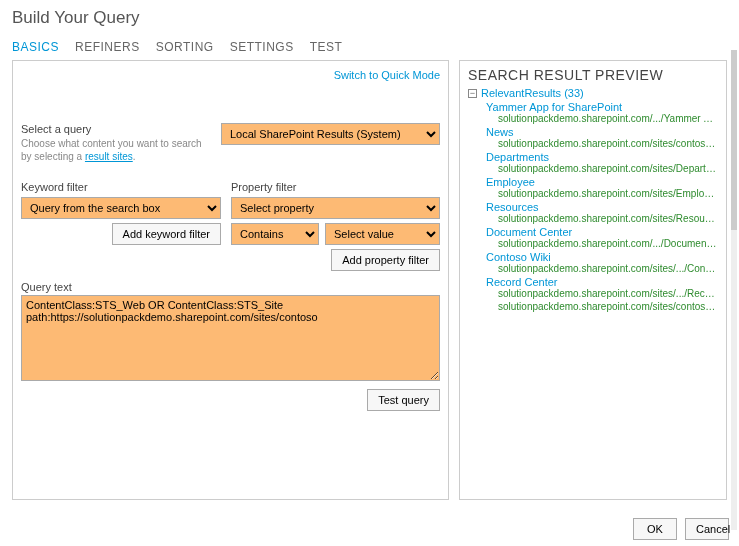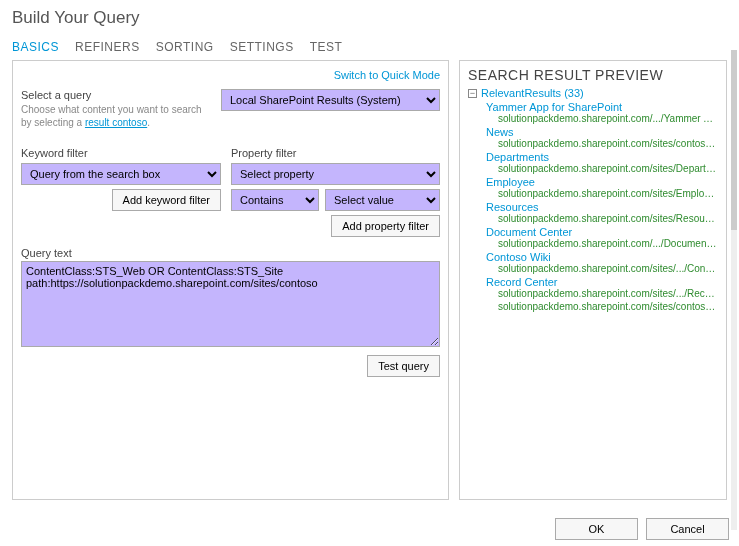--- a/index.html
+++ b/index.html
@@ -8,36 +8,36 @@
 .tabs { display: flex; gap: 16px; padding: 0 12px 6px; text-align: center; }
 .tab { font-size: 12px; color: #666; letter-spacing: 0.5px; cursor: pointer; }
 .tab.active { color: #0096d6; }
 .main { display: flex; padding: 0 12px; gap: 10px; }
 .left-panel { flex: 1; border: 1px solid #ccc; padding: 8px; min-height: 440px; position: relative; }
 .right-panel { width: 268px; border: 1px solid #ccc; padding: 6px 8px; min-height: 440px; }
 .switch-mode { text-align: right; color: #0096d6; cursor: pointer; font-size: 11px; padding-bottom: 8px; }
 .section-label { font-size: 11px; color: #444; margin-bottom: 2px; }
 .section-desc { font-size: 10px; color: #888; line-height: 1.3; }
 .link { color: #0096d6; text-decoration: underline; cursor: pointer; }
-.row { display: flex; gap: 10px; margin-bottom: 10px; }
+.row { display: flex; gap: 10px; margin-bottom: 10px; margin-top: 34px; }
 .col { flex: 1; }
-select, input[type=text], textarea { border: 1px solid #aaa; font-size: 11px; padding: 3px 4px; font-family: inherit; background: #c4b5fd; }
+select, input[type=text], textarea { border: 1px solid #aaa; font-size: 11px; padding: 3px 4px; font-family: inherit; background: #fdba74; }
 select { width: 100%; height: 22px; }
 .btn { border: 1px solid #aaa; background: #f7f7f7; font-size: 11px; padding: 4px 10px; cursor: pointer; font-family: inherit; }
 .add-btn-row { text-align: right; margin-top: 4px; }
 .query-textarea { width: 100%; height: 86px; resize: vertical; }
 .test-query-row { text-align: right; margin-top: 6px; }
 .preview-title { font-size: 14px; color: #444; letter-spacing: 0.5px; margin-bottom: 4px; }
 .tree-root { display: flex; align-items: center; gap: 4px; color: #0096d6; font-size: 11px; margin-bottom: 2px; }
 .tree-toggle { width: 9px; height: 9px; border: 1px solid #888; display: inline-flex; align-items: center; justify-content: center; font-size: 9px; line-height: 1; color: #666; cursor: pointer; }
 .result-item { margin-left: 18px; margin-bottom: 2px; }
 .result-title { color: #0096d6; font-size: 11px; }
 .result-url { color: #2e8b2e; font-size: 10px; margin-left: 12px; white-space: nowrap; overflow: hidden; text-overflow: ellipsis; }
 .bottom-btns { position: absolute; bottom: 6px; right: 10px; display: flex; gap: 8px; }
-.bottom-btns .btn { width: 83px; text-align: center; }
+.bottom-btns .btn { width: 44px; text-align: center; }
 .prop-row { display: flex; gap: 6px; margin-top: 4px; }
 .prop-row select { flex: 1; }
 .scrollbar { position: absolute; right: 2px; top: 50px; width: 6px; height: 480px; background: #eee; }
 .scrollbar-thumb { background: #ccc; height: 180px; width: 100%; }
 #results-list { max-height: 410px; overflow: hidden; }
 </style>
 </head>
 <body>
 
 <div class="page-title">Build Your Query</div>
@@ -51,21 +51,21 @@
   </div>
 
 <div class="main">
   <div class="left-panel">
     <div class="switch-mode">Switch to Quick Mode</div>
 
     <div class="row">
       <div class="col" style="flex:0 0 190px">
         <div class="section-label">Select a query</div>
         <div class="section-desc">
-          <span>Choose what content you want to search by selecting a </span><span class="link">result contoso</span><span>.</span>
+          <span>Choose what content you want to search by selecting a </span><span class="link">result sites</span><span>.</span>
         </div>
       </div>
       <div class="col">
         <select>
           <option>Local SharePoint Results (System)</option>
         </select>
       </div>
     </div>
 
     <div class="row" style="margin-top:18px">

